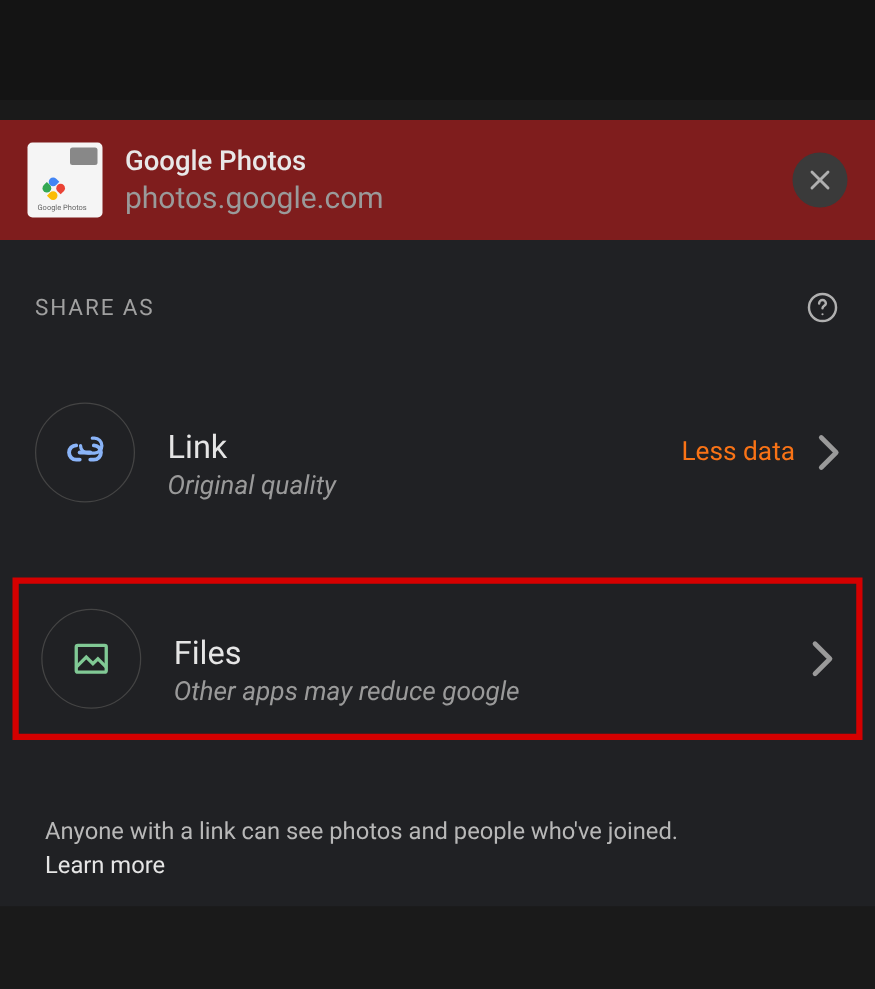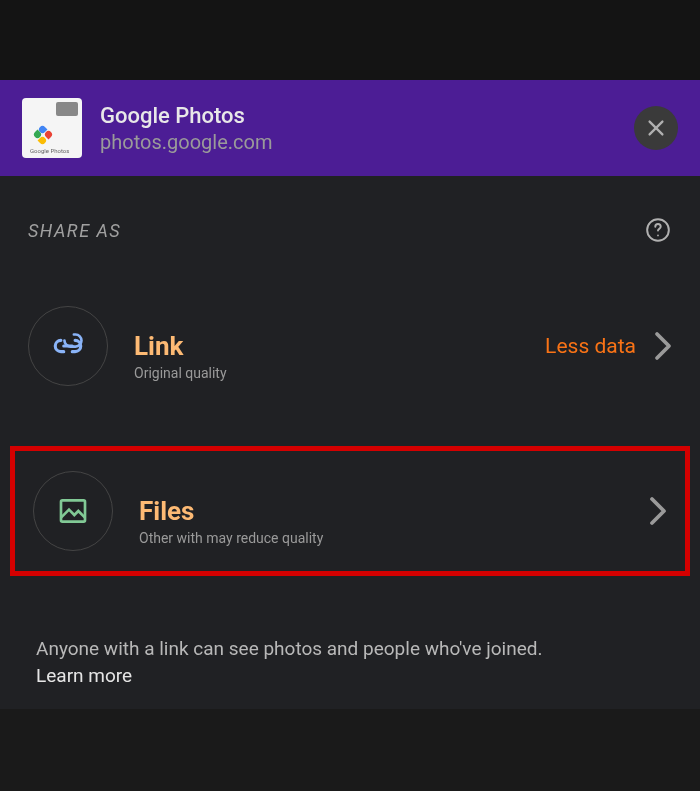--- a/index.html
+++ b/index.html
@@ -9,25 +9,26 @@
       background: #1a1a1a;
       font-family: -apple-system, BlinkMacSystemFont, 'Segoe UI', Roboto, sans-serif;
       color: #e0e0e0;
       overflow: hidden;
     }
     .top-spacer {
       height: 80px;
       background: #141414;
     }
     .header-card {
-      background: #4c1d95;
+      background: #7f1d1d;
       padding: 18px 22px;
       display: flex;
       align-items: center;
       gap: 18px;
+      margin-top: 16px;
     }
     .thumbnail {
       width: 60px;
       height: 60px;
       background: #f5f5f5;
       border-radius: 4px;
       position: relative;
       overflow: hidden;
       flex-shrink: 0;
     }
@@ -59,21 +60,21 @@
       font-size: 6px;
       color: #666;
     }
     .header-text { flex: 1; }
     .app-title {
       font-size: 22px;
       font-weight: 500;
       color: #e8e8e8;
     }
     .app-url {
-      font-size: 20px;
+      font-size: 24px;
       color: #9a9a9a;
       margin-top: 2px;
     }
     .close-btn {
       width: 44px;
       height: 44px;
       border-radius: 50%;
       background: #3a3a3a;
       display: flex;
       align-items: center;
@@ -82,21 +83,20 @@
     }
     .sheet {
       background: #202124;
       padding-top: 40px;
     }
     .section-header {
       display: flex;
       align-items: center;
       justify-content: space-between;
       padding: 0 28px 40px 28px;
-      font-style: italic;
     }
     .section-label {
       font-size: 18px;
       letter-spacing: 1.5px;
       color: #a0a0a0;
       font-weight: 400;
     }
     .help-btn {
       width: 28px;
       height: 28px;
@@ -118,28 +118,29 @@
       border-radius: 50%;
       border: 1px solid #444;
       display: flex;
       align-items: center;
       justify-content: center;
       flex-shrink: 0;
     }
     .option-text { flex: 1; }
     .option-title {
       font-size: 26px;
-      color: #fdba74;
-      font-weight: 700;
+      color: #e5e5e5;
+      font-weight: 400;
       margin-top: 20px;
     }
     .option-subtitle {
-      font-size: 14px;
+      font-size: 21px;
       color: #9a9a9a;
       margin-top: 4px;
+      font-style: italic;
     }
     .option-right {
       display: flex;
       align-items: center;
       gap: 18px;
     }
     .option-meta {
       font-size: 21px;
       color: #f97316;
     }
@@ -228,21 +229,21 @@
   <div class="highlight-box">
     <div class="option-row">
       <div class="option-icon-circle">
         <svg width="32" height="32" viewBox="0 0 24 24" fill="none" stroke="#81c995" stroke-width="2">
           <rect x="3" y="4" width="18" height="16" rx="1"></rect>
           <polyline points="3,17 9,11 13,15 16,12 21,17" fill="none"></polyline>
         </svg>
       </div>
       <div class="option-text">
         <div class="option-title">Files</div>
-        <div class="option-subtitle">Other with may reduce quality</div>
+        <div class="option-subtitle">Other apps may reduce google</div>
       </div>
       <div class="option-right">
         <svg width="18" height="30" viewBox="0 0 12 20" fill="none" stroke="#9a9a9a" stroke-width="2.5" stroke-linecap="round" stroke-linejoin="round">
           <polyline points="2,2 10,10 2,18"></polyline>
         </svg>
       </div>
     </div>
   </div>
 
   <div class="footer-text">

